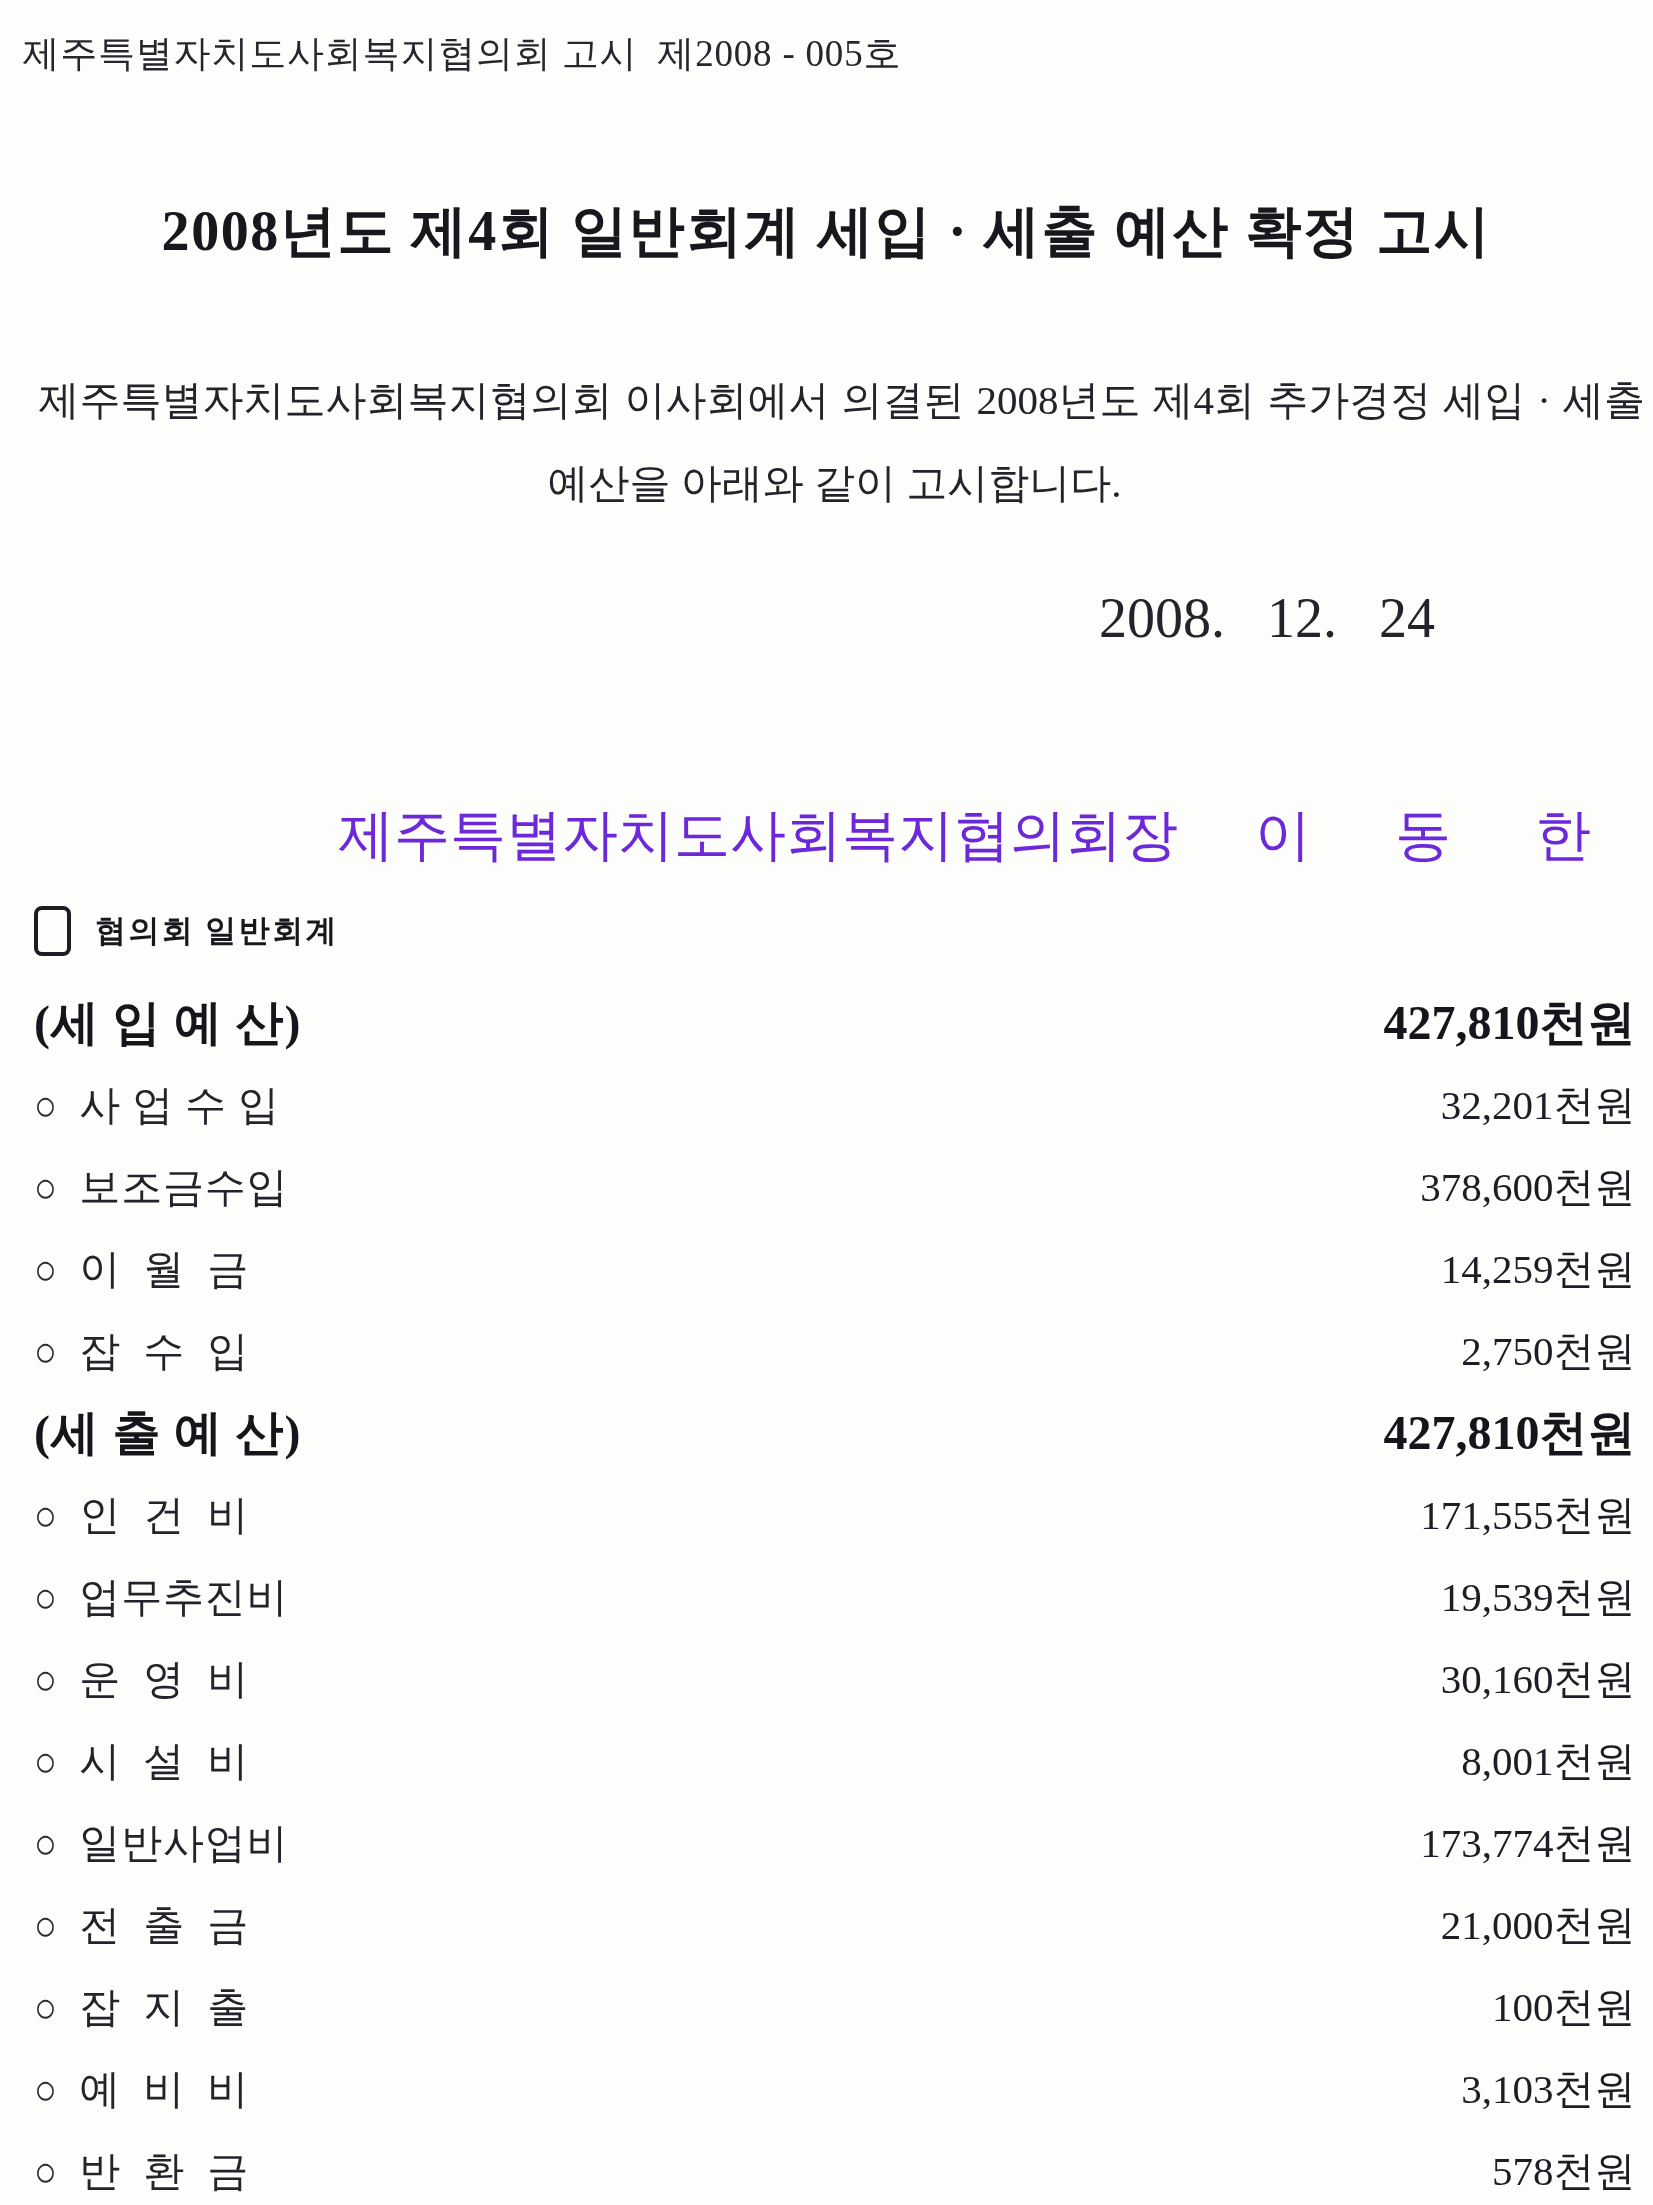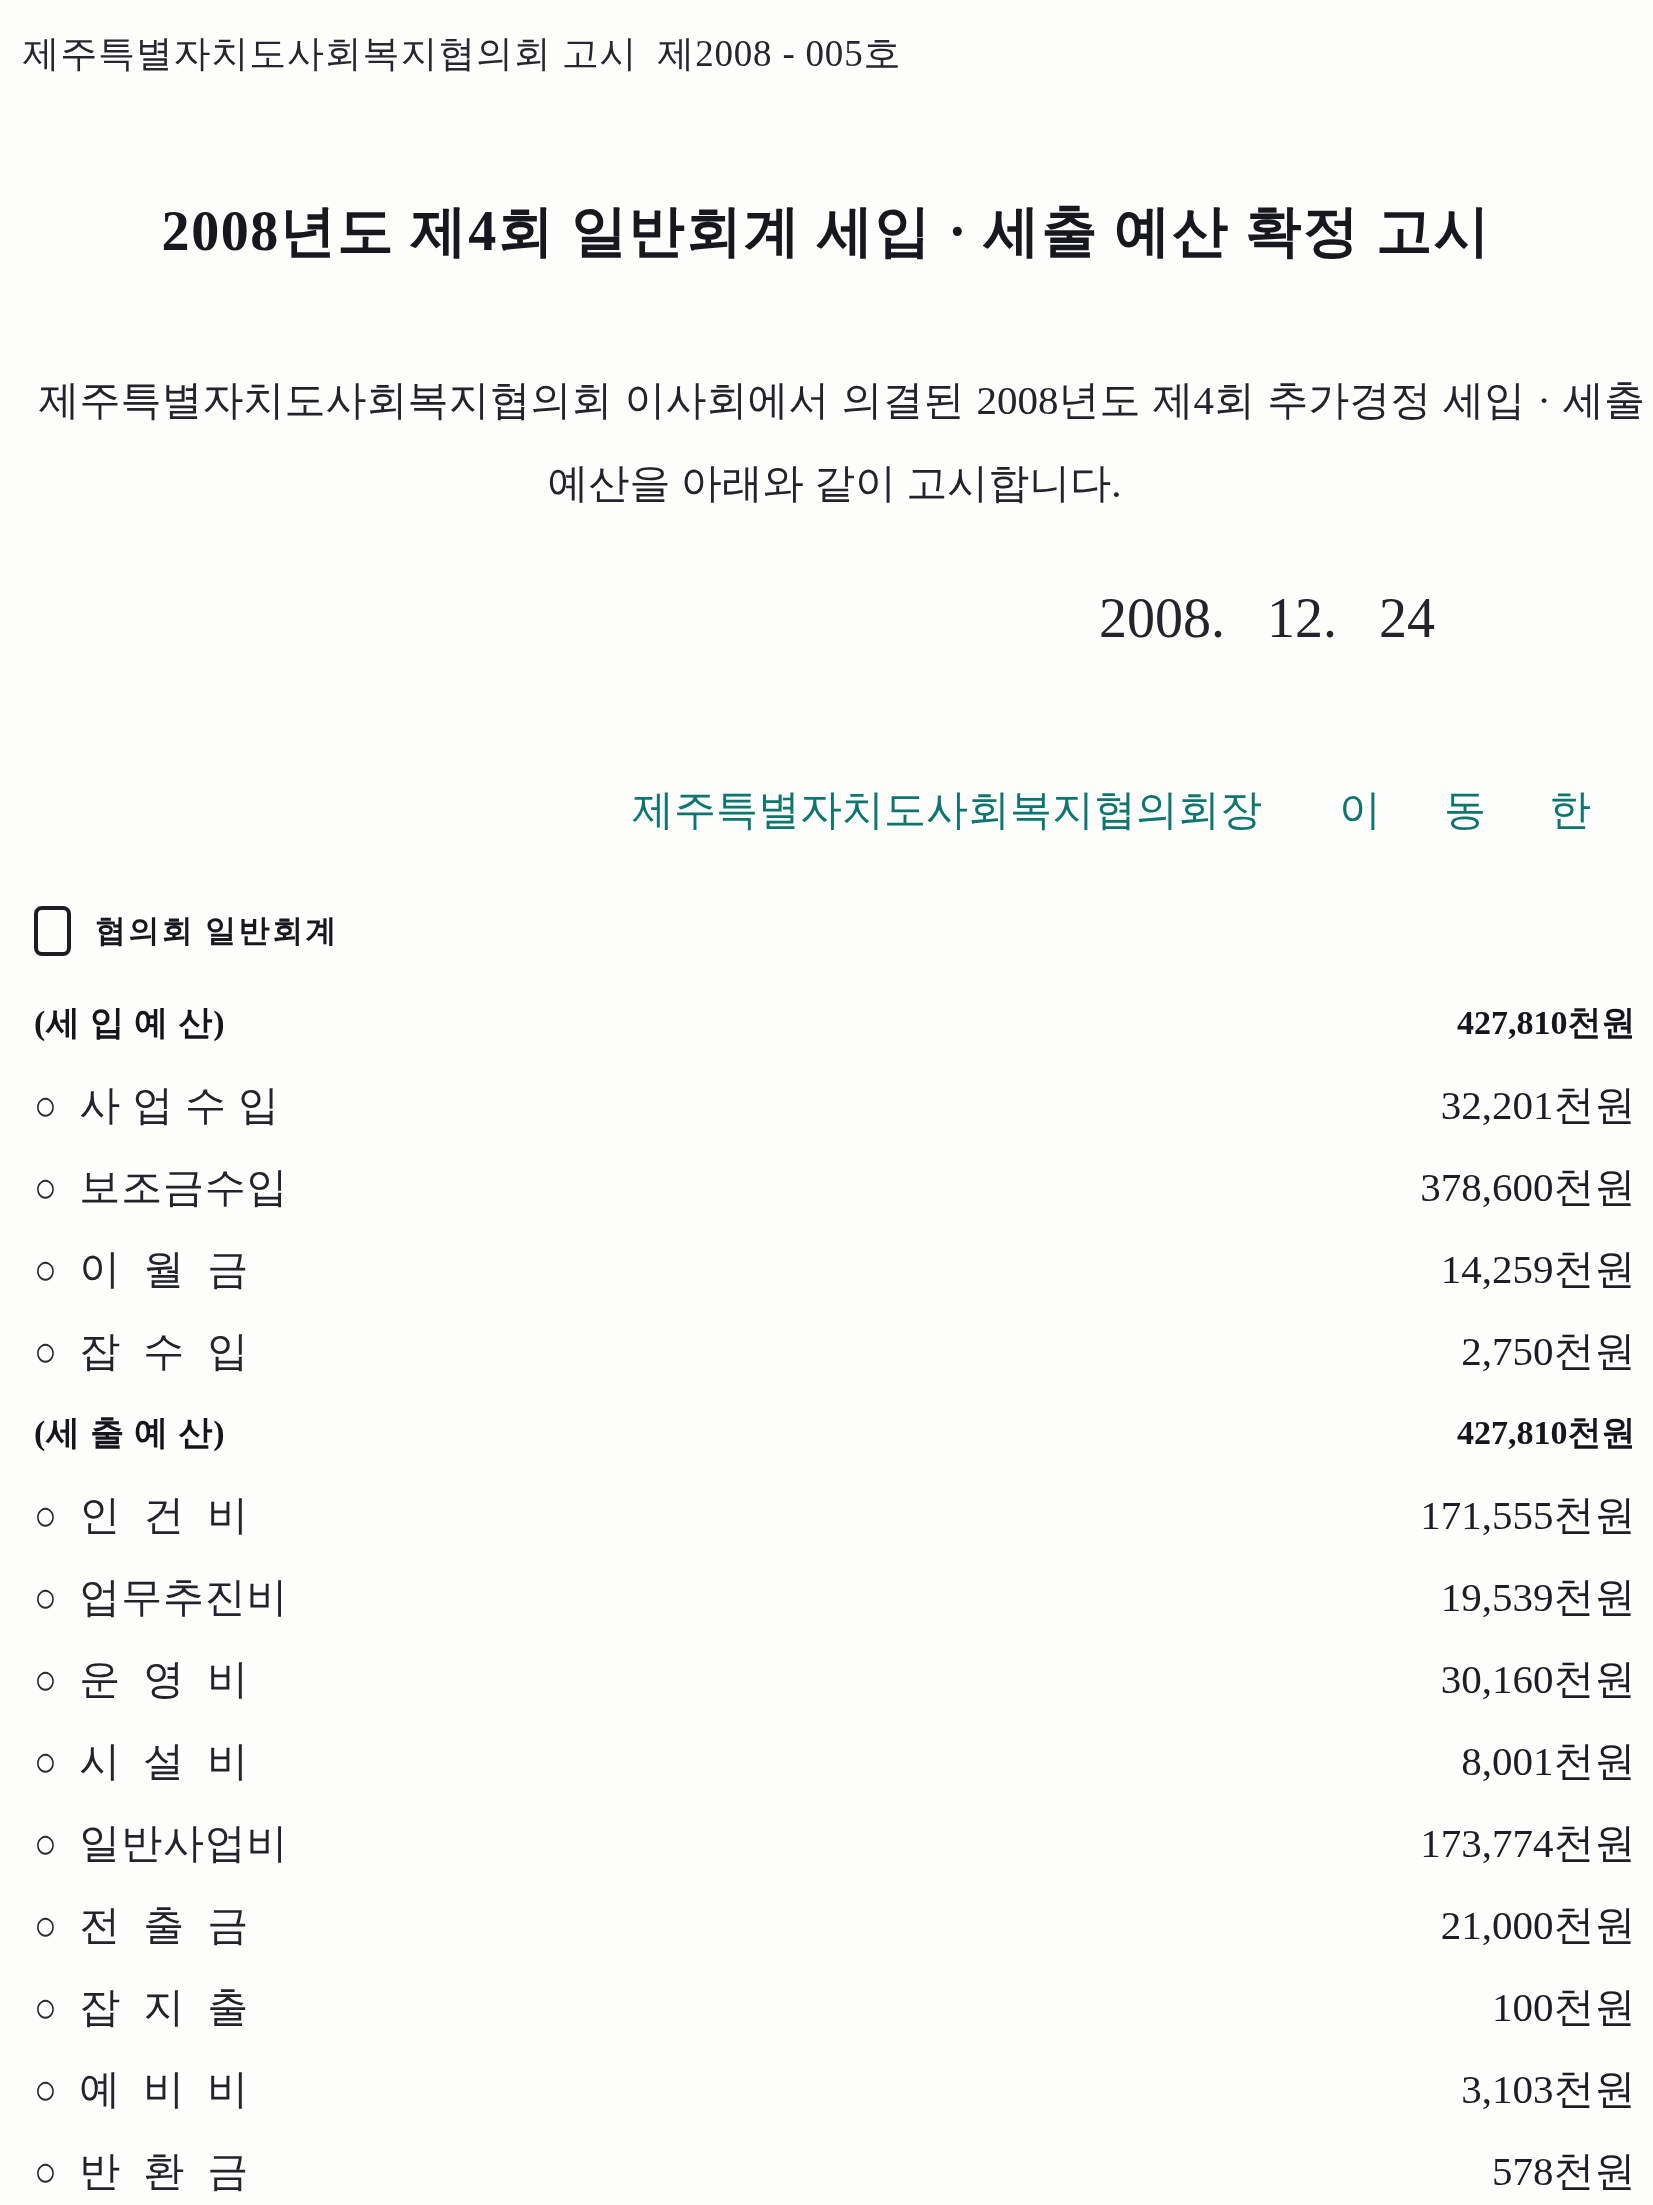--- a/index.html
+++ b/index.html
@@ -68,22 +68,22 @@
     white-space: pre;
     color: #23232c;
   }
   .signature {
     position: absolute;
     top: 734px;
     left: 0;
     right: 0;
     text-align: right;
     padding-right: 62px;
-    font-size: 42px;
-    color: #0f766e;
+    font-size: 56px;
+    color: #6d28d9;
     white-space: pre;
   }
   .signer-name {
     margin-left: 77px;
     white-space: pre;
   }
   .section {
     position: absolute;
     top: 902px;
     left: 34px;
@@ -135,21 +135,21 @@
     color: #23232c;
   }
   .row-value {
     white-space: pre;
     color: #1d1d26;
   }
   .row.emph .row-label,
   .row.emph .row-value {
     font-weight: 800;
     color: #15151c;
-    font-size: 34px;
+    font-size: 48px;
     text-align: right;
   }
 </style>
 </head>
 <body>
 
 <div class="page">
 
   <div class="notice-no">제주특별자치도사회복지협의회 고시  제2008 - 005호</div>
 

